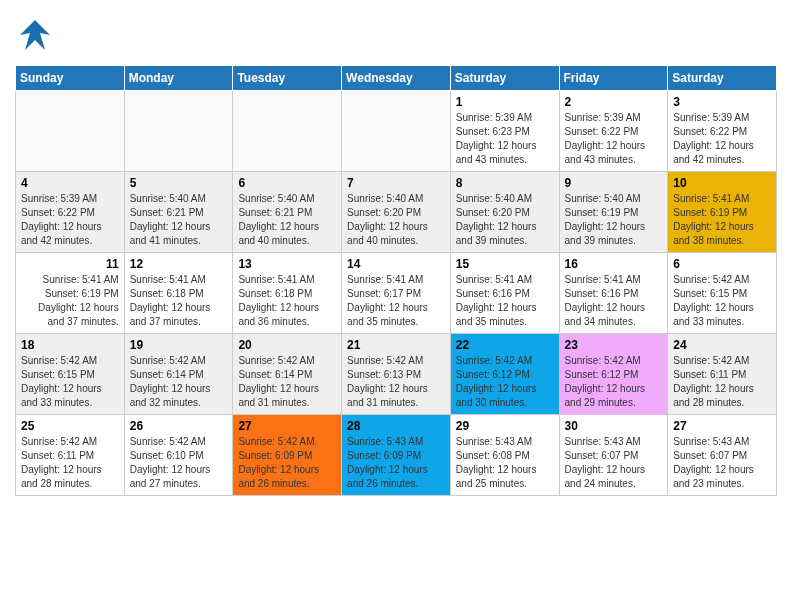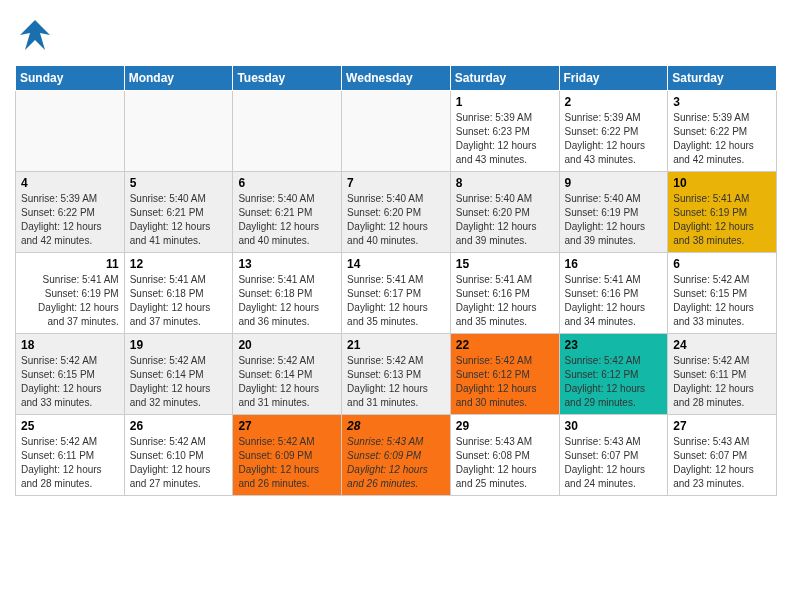--- a/index.html
+++ b/index.html
@@ -266,28 +266,28 @@
 Daylight: 12 hours
 and 31 minutes.</div>
         </td>
         <td style="background: rgb(239, 239, 239);">
           <span class="day-number">21</span>
           <div class="day-info" style="white-space: pre-line;">Sunrise: 5:42 AM
 Sunset: 6:13 PM
 Daylight: 12 hours
 and 31 minutes.</div>
         </td>
-        <td style="background: #f97316;">
+        <td style="background: #0ea5e9;">
           <span class="day-number">22</span>
           <div class="day-info" style="white-space: pre-line;">Sunrise: 5:42 AM
 Sunset: 6:12 PM
 Daylight: 12 hours
 and 30 minutes.</div>
         </td>
-        <td style="background: #14b8a6;">
+        <td style="background: #f0abfc;">
           <span class="day-number">23</span>
           <div class="day-info" style="white-space: pre-line;">Sunrise: 5:42 AM
 Sunset: 6:12 PM
 Daylight: 12 hours
 and 29 minutes.</div>
         </td>
         <td style="background: rgb(239, 239, 239); margin-top: 16px;">
           <span class="day-number">24</span>
           <div class="day-info" style="white-space: pre-line;">Sunrise: 5:42 AM
 Sunset: 6:11 PM
@@ -310,21 +310,21 @@
 Daylight: 12 hours
 and 27 minutes.</div>
         </td>
         <td style="background: #f97316;">
           <span class="day-number">27</span>
           <div class="day-info" style="white-space: pre-line;">Sunrise: 5:42 AM
 Sunset: 6:09 PM
 Daylight: 12 hours
 and 26 minutes.</div>
         </td>
-        <td style="background: #f97316; font-style: italic;">
+        <td style="background: #0ea5e9;">
           <span class="day-number">28</span>
           <div class="day-info" style="white-space: pre-line;">Sunrise: 5:43 AM
 Sunset: 6:09 PM
 Daylight: 12 hours
 and 26 minutes.</div>
         </td>
         <td style="background: rgb(255, 255, 255);">
           <span class="day-number">29</span>
           <div class="day-info" style="white-space: pre-line;">Sunrise: 5:43 AM
 Sunset: 6:08 PM

